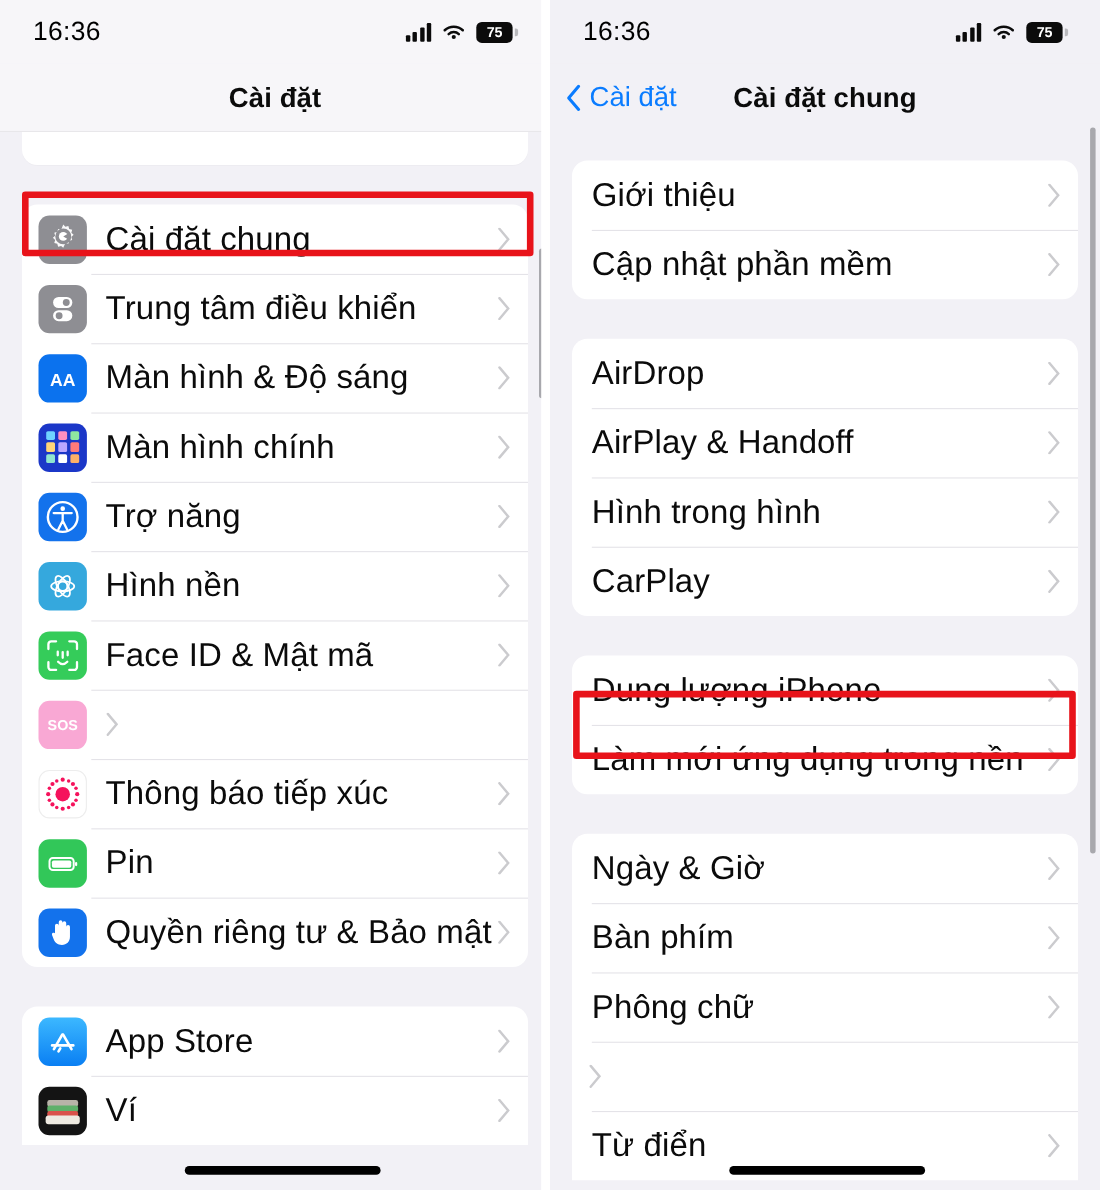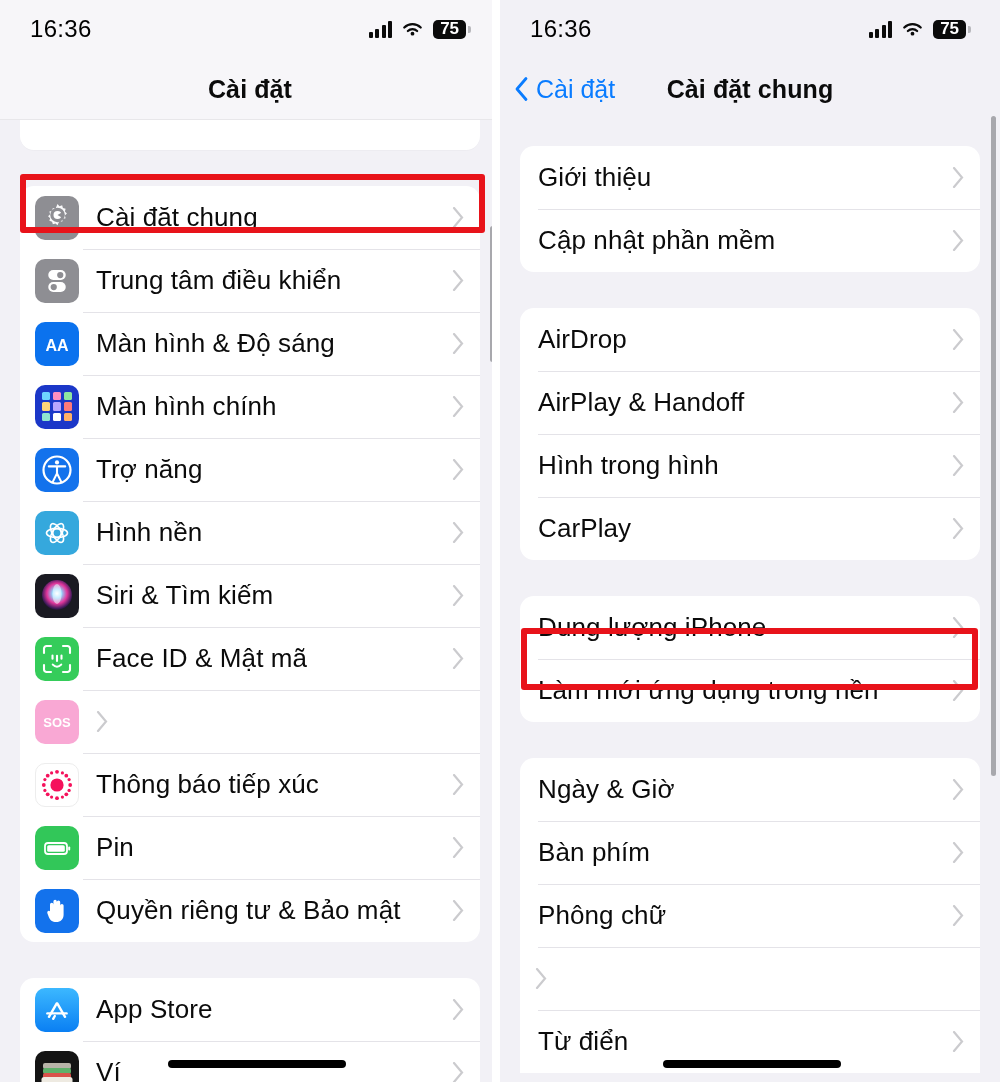--- a/index.html
+++ b/index.html
@@ -47,21 +47,21 @@
   .bars i:nth-child(3){ height: 13px; }
   .bars i:nth-child(4){ height: 17px; }
   .wifi { width: 23px; height: 17px; }
   .batt {
     position: relative;
     width: 33px; height: 19px;
     background: #0b0b0b;
     border-radius: 5px;
     display: flex; align-items: center; justify-content: center;
   }
-  .batt span { font-size: 17px; font-weight: bold; color: #fff; letter-spacing: -0.3px; }
+  .batt span { font-size: 13px; font-weight: bold; color: #fff; letter-spacing: -0.3px; }
   .batt::after {
     content:""; position:absolute; right:-5px; top:6px;
     width:3px; height:7px; background:#b9b9bd; border-radius: 0 2px 2px 0;
   }
 
   
   .navbar {
     position: relative;
     height: 62px;
     display: flex; align-items: center; justify-content: center;
@@ -117,21 +117,21 @@
 
   .icon-wrap {
     flex: 0 0 44px; width: 44px; height: 44px;
     margin-right: 17px;
     border-radius: 10px;
     display: flex; align-items: center; justify-content: center;
     overflow: hidden;
   }
   .row .label {
     flex: 1 1 auto;
-    font-size: 26px; color: #0b0b0b;
+    font-size: 30px; color: #0b0b0b;
     letter-spacing: 0.1px;
     white-space: nowrap;
   }
   .panel.right .row .label { padding-left: 3px; }
   .chevron { flex: 0 0 auto; width: 12px; height: 21px; opacity: 0.85; }
 
   
   .gap-lg { height: 36px; }
   .gap-top { height: 26px; }
 
@@ -305,41 +305,20 @@
                 <ellipse cx="16" cy="16" rx="10.5" ry="4.6" transform="rotate(120 16 16)"></ellipse>
               </g>
             </svg>
           </div>
           <div class="label">Hình nền</div>
           <svg class="chevron" viewBox="0 0 12 21">
               <path d="M2 1l8 9.5L2 20" stroke="#c2c2c6" stroke-width="2.2" fill="none" stroke-linecap="round"></path>
             </svg>
         </div>
 
-        <div class="row">
-          <div class="icon-wrap ic-siri">
-            <svg width="44" height="44" viewBox="0 0 44 44">
-              <defs>
-                <radialGradient id="sg" cx="50%" cy="45%" r="58%">
-                  <stop offset="0%" stop-color="#ffffff"></stop>
-                  <stop offset="26%" stop-color="#8fd8ff"></stop>
-                  <stop offset="58%" stop-color="#e0369b"></stop>
-                  <stop offset="86%" stop-color="#3f1a5a"></stop>
-                  <stop offset="100%" stop-color="#101018"></stop>
-                </radialGradient>
-              </defs>
-              <circle cx="22" cy="21" r="15" fill="url(#sg)"></circle>
-              <ellipse cx="22" cy="20" rx="4.6" ry="10" fill="#ffffff" opacity="0.5"></ellipse>
-            </svg>
-          </div>
-          <div class="label">Siri &amp; Tìm kiếm</div>
-          <svg class="chevron" viewBox="0 0 12 21">
-              <path d="M2 1l8 9.5L2 20" stroke="#c2c2c6" stroke-width="2.2" fill="none" stroke-linecap="round"></path>
-            </svg>
-        </div>
 
         <div class="row">
           <div class="icon-wrap ic-face">
             <svg width="32" height="32" viewBox="0 0 32 32">
               <g fill="none" stroke="#ffffff" stroke-width="2.1" stroke-linecap="round">
                 <path d="M3 10V5.6A2.6 2.6 0 015.6 3H10"></path>
                 <path d="M22 3h4.4A2.6 2.6 0 0129 5.6V10"></path>
                 <path d="M29 22v4.4A2.6 2.6 0 0126.4 29H22"></path>
                 <path d="M10 29H5.6A2.6 2.6 0 013 26.4V22"></path>
                 <path d="M11.5 12.5v3.2M20.5 12.5v3.2"></path>

